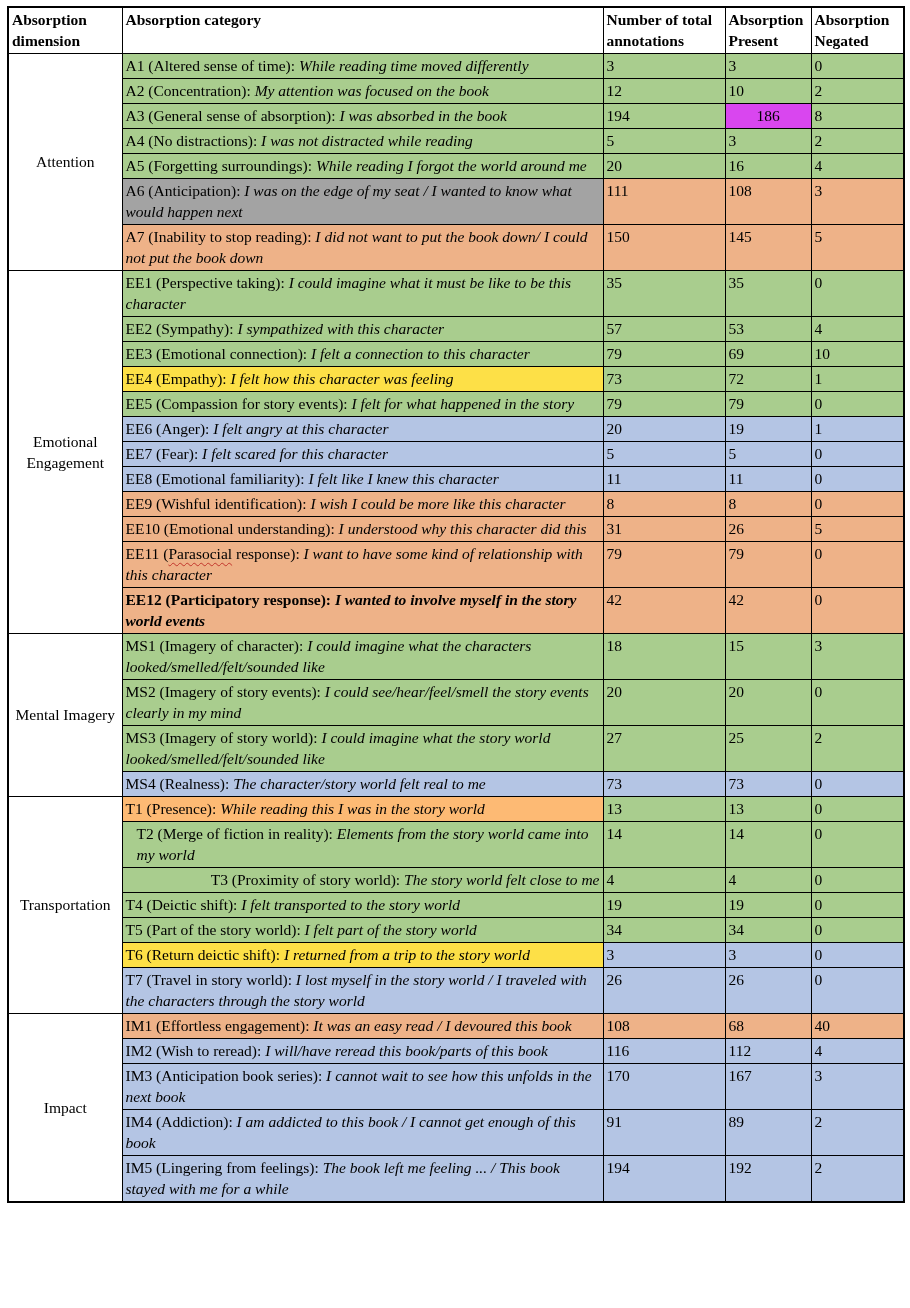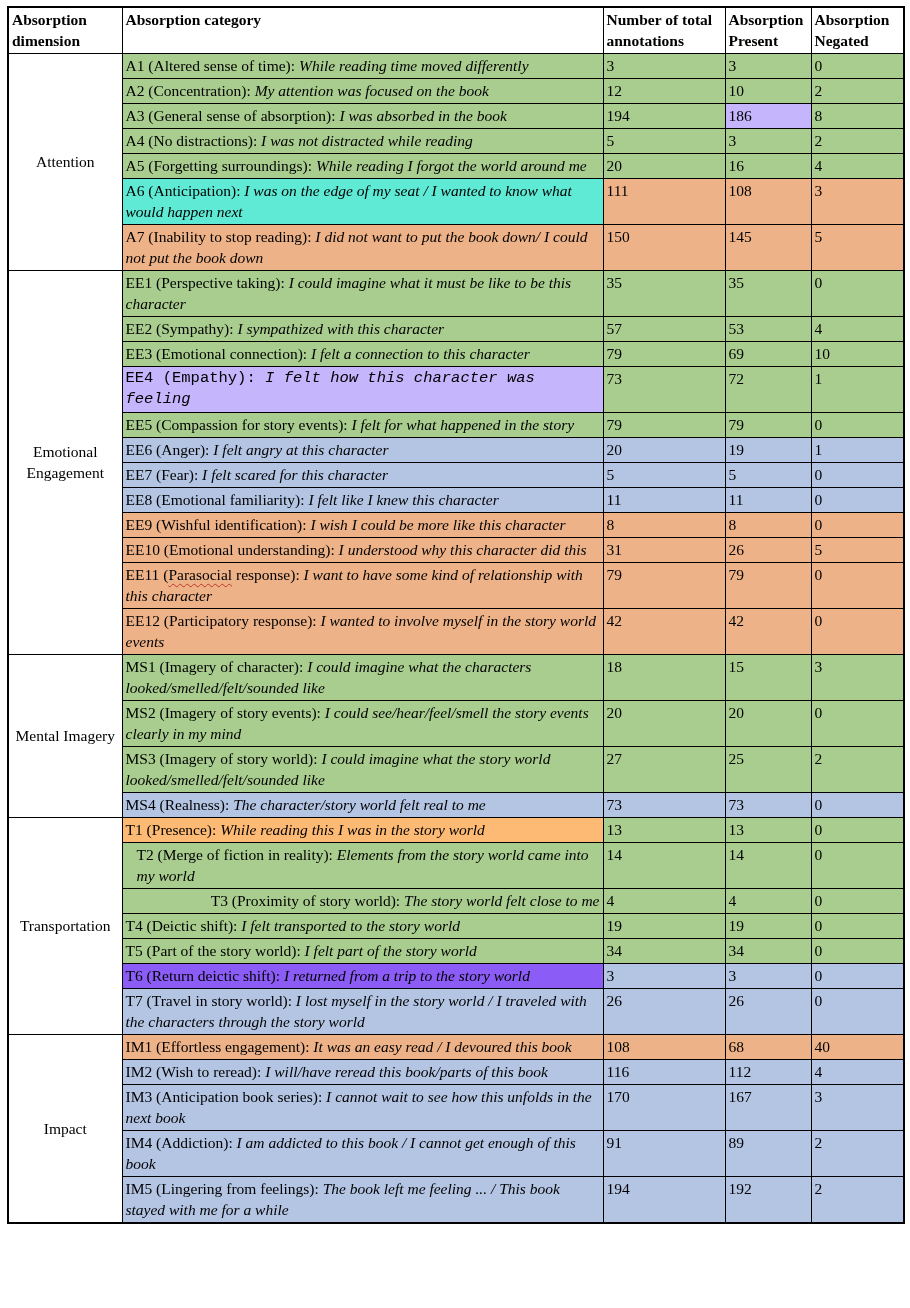--- a/index.html
+++ b/index.html
@@ -83,37 +83,37 @@
         </tr>
         <tr>
           <td class="cat" style="background: rgb(169, 205, 142);"><span class="code">A2 (Concentration):</span> <span class="quote">My attention was focused on the book</span></td>
           <td class="num" style="background: rgb(169, 205, 142);">12</td>
           <td class="num" style="background: rgb(169, 205, 142);">10</td>
           <td class="num" style="background: rgb(169, 205, 142);">2</td>
         </tr>
         <tr>
           <td class="cat" style="background: rgb(169, 205, 142);"><span class="code">A3 (General sense of absorption):</span> <span class="quote">I was absorbed in the book</span></td>
           <td class="num" style="background: rgb(169, 205, 142);">194</td>
-          <td class="num" style="background: #c4b5fd;">186</td>
+          <td class="num" style="background: #d946ef; text-align: center;">186</td>
           <td class="num" style="background: rgb(169, 205, 142);">8</td>
         </tr>
         <tr>
           <td class="cat" style="background: rgb(169, 205, 142);"><span class="code">A4 (No distractions):</span> <span class="quote">I was not distracted while reading</span></td>
           <td class="num" style="background: rgb(169, 205, 142);">5</td>
           <td class="num" style="background: rgb(169, 205, 142);">3</td>
           <td class="num" style="background: rgb(169, 205, 142);">2</td>
         </tr>
         <tr>
           <td class="cat" style="background: rgb(169, 205, 142);"><span class="code">A5 (Forgetting surroundings):</span> <span class="quote">While reading I forgot the world around me</span></td>
           <td class="num" style="background: rgb(169, 205, 142);">20</td>
           <td class="num" style="background: rgb(169, 205, 142);">16</td>
           <td class="num" style="background: rgb(169, 205, 142);">4</td>
         </tr>
         <tr>
-          <td class="cat" style="background: #5eead4; margin-top: 17px;"><span class="code">A6 (Anticipation):</span> <span class="quote">I was on the edge of my seat / I wanted to know what would happen next</span></td>
+          <td class="cat" style="background: #a3a3a3; margin-top: 17px;"><span class="code">A6 (Anticipation):</span> <span class="quote">I was on the edge of my seat / I wanted to know what would happen next</span></td>
           <td class="num" style="background: rgb(238, 178, 136);">111</td>
           <td class="num" style="background: rgb(238, 178, 136);">108</td>
           <td class="num" style="background: rgb(238, 178, 136);">3</td>
         </tr>
         <tr>
           <td class="cat" style="background: rgb(238, 178, 136);"><span class="code">A7 (Inability to stop reading):</span> <span class="quote">I did not want to put the book down/ I could not put the book down</span></td>
           <td class="num" style="background: rgb(238, 178, 136);">150</td>
           <td class="num" style="background: rgb(238, 178, 136);">145</td>
           <td class="num" style="background: rgb(238, 178, 136);">5</td>
         </tr>
@@ -130,21 +130,21 @@
           <td class="num" style="background: rgb(169, 205, 142);">53</td>
           <td class="num" style="background: rgb(169, 205, 142);">4</td>
         </tr>
         <tr>
           <td class="cat" style="background: rgb(169, 205, 142);"><span class="code">EE3 (Emotional connection):</span> <span class="quote">I felt a connection to this character</span></td>
           <td class="num" style="background: rgb(169, 205, 142);">79</td>
           <td class="num" style="background: rgb(169, 205, 142);">69</td>
           <td class="num" style="background: rgb(169, 205, 142);">10</td>
         </tr>
         <tr>
-          <td class="cat" style="background: #c4b5fd; font-family: Liberation Mono, monospace;"><span class="code">EE4 (Empathy):</span> <span class="quote">I felt how this character was feeling</span></td>
+          <td class="cat" style="background: #fde047;"><span class="code">EE4 (Empathy):</span> <span class="quote">I felt how this character was feeling</span></td>
           <td class="num" style="background: rgb(169, 205, 142);">73</td>
           <td class="num" style="background: rgb(169, 205, 142);">72</td>
           <td class="num" style="background: rgb(169, 205, 142);">1</td>
         </tr>
         <tr>
           <td class="cat" style="background: rgb(169, 205, 142);"><span class="code">EE5 (Compassion for story events):</span> <span class="quote">I felt for what happened in the story</span></td>
           <td class="num" style="background: rgb(169, 205, 142);">79</td>
           <td class="num" style="background: rgb(169, 205, 142);">79</td>
           <td class="num" style="background: rgb(169, 205, 142);">0</td>
         </tr>
@@ -178,21 +178,21 @@
           <td class="num" style="background: rgb(238, 178, 136);">26</td>
           <td class="num" style="background: rgb(238, 178, 136);">5</td>
         </tr>
         <tr>
           <td class="cat" style="background: rgb(238, 178, 136);"><span class="code">EE11 (<span class="misspelled">Parasocial</span> response):</span> <span class="quote">I want to have some kind of relationship with this character</span></td>
           <td class="num" style="background: rgb(238, 178, 136);">79</td>
           <td class="num" style="background: rgb(238, 178, 136);">79</td>
           <td class="num" style="background: rgb(238, 178, 136);">0</td>
         </tr>
         <tr>
-          <td class="cat" style="background: rgb(238, 178, 136);"><span class="code">EE12 (Participatory response):</span> <span class="quote">I wanted to involve myself in the story world events</span></td>
+          <td class="cat" style="background: rgb(238, 178, 136); font-weight: bold;"><span class="code">EE12 (Participatory response):</span> <span class="quote">I wanted to involve myself in the story world events</span></td>
           <td class="num" style="background: rgb(238, 178, 136);">42</td>
           <td class="num" style="background: rgb(238, 178, 136);">42</td>
           <td class="num" style="background: rgb(238, 178, 136);">0</td>
         </tr>
         <tr>
           <td class="dim" rowspan="4">Mental Imagery</td>
           <td class="cat" style="background: rgb(169, 205, 142);"><span class="code">MS1 (Imagery of character):</span> <span class="quote">I could imagine what the characters looked/smelled/felt/sounded like</span></td>
           <td class="num" style="background: rgb(169, 205, 142);">18</td>
           <td class="num" style="background: rgb(169, 205, 142);">15</td>
           <td class="num" style="background: rgb(169, 205, 142);">3</td>
@@ -240,21 +240,21 @@
           <td class="num" style="background: rgb(169, 205, 142);">19</td>
           <td class="num" style="background: rgb(169, 205, 142);">0</td>
         </tr>
         <tr>
           <td class="cat" style="background: rgb(169, 205, 142);"><span class="code">T5 (Part of the story world):</span> <span class="quote">I felt part of the story world</span></td>
           <td class="num" style="background: rgb(169, 205, 142);">34</td>
           <td class="num" style="background: rgb(169, 205, 142);">34</td>
           <td class="num" style="background: rgb(169, 205, 142);">0</td>
         </tr>
         <tr>
-          <td class="cat" style="background: #8b5cf6;"><span class="code">T6 (Return deictic shift):</span> <span class="quote">I returned from a trip to the story world</span></td>
+          <td class="cat" style="background: #fde047;"><span class="code">T6 (Return deictic shift):</span> <span class="quote">I returned from a trip to the story world</span></td>
           <td class="num" style="background: rgb(180, 197, 228);">3</td>
           <td class="num" style="background: rgb(180, 197, 228);">3</td>
           <td class="num" style="background: rgb(180, 197, 228);">0</td>
         </tr>
         <tr>
           <td class="cat" style="background: rgb(180, 197, 228);"><span class="code">T7 (Travel in story world):</span> <span class="quote">I lost myself in the story world / I traveled with the characters through the story world</span></td>
           <td class="num" style="background: rgb(180, 197, 228);">26</td>
           <td class="num" style="background: rgb(180, 197, 228);">26</td>
           <td class="num" style="background: rgb(180, 197, 228);">0</td>
         </tr>

